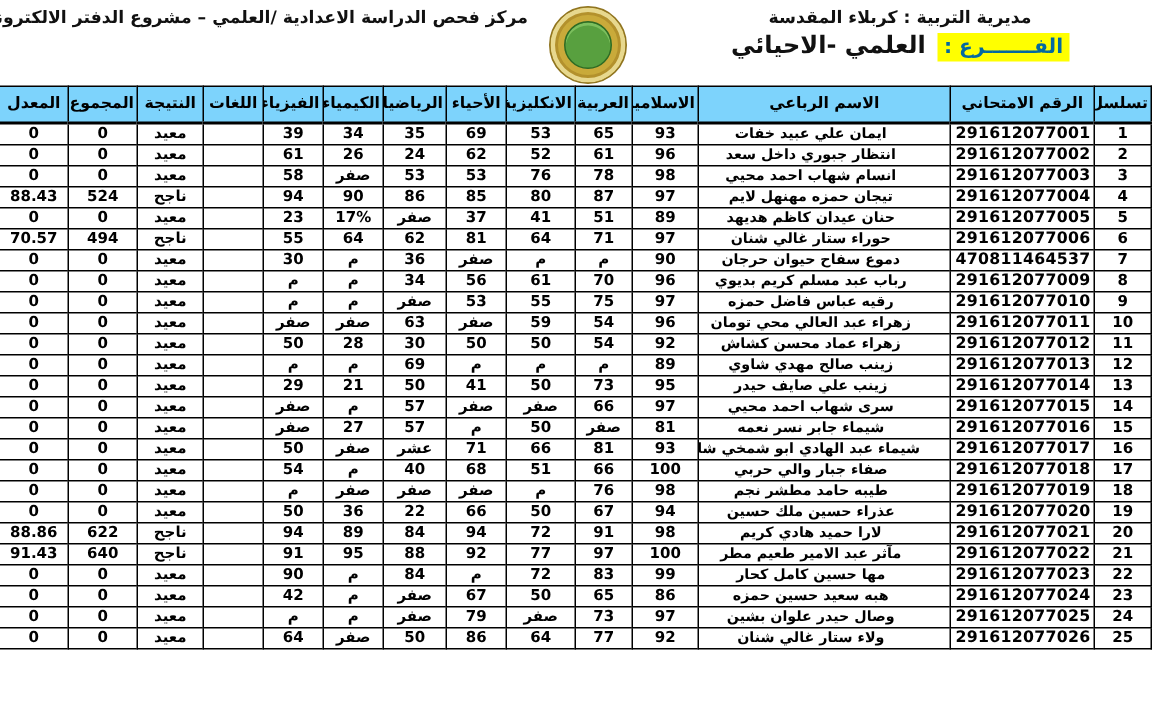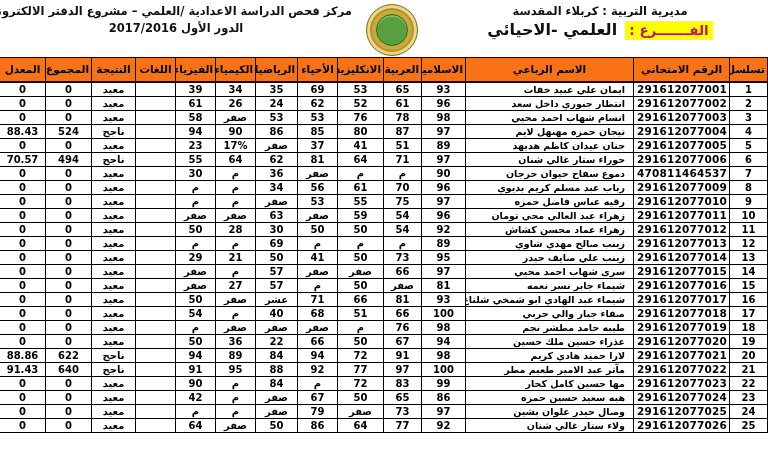--- a/index.html
+++ b/index.html
@@ -14,21 +14,21 @@
   .top-header{
     display:flex;align-items:flex-start;justify-content:space-between;
     height:57px;padding-top:3px;box-sizing:border-box;
   }
   .hdr-block{flex:1 1 auto;text-align:center;font-weight:bold;color:#111;}
   .hdr-block.right{max-width:352px;}
   .hdr-block.left{max-width:352px;}
   .hdr-line{font-size:11.5px;line-height:17px;white-space:nowrap;}
   .branch-line{font-size:12px;line-height:19px;}
   .branch-label{
-    background:#ffff00;padding:0 4px;font-size:13.5px;font-weight:bold;color:#be185d;
+    background:#ffff00;padding:0 4px;font-size:13.5px;font-weight:bold;color:#0369a1;
     display:inline-block;
   }
   .branch-value{font-size:16px;font-weight:bold;margin-right:4px;}
   .round-ltr{direction:ltr;unicode-bidi:isolate;}
 
   
   .logo-wrap{flex:0 0 80px;display:flex;justify-content:center;padding-top:1px;}
   .logo{
     width:50px;height:50px;border-radius:50%;
     background:#c9aa3a;border:1px solid #8f7420;
@@ -44,24 +44,24 @@
   
   table{
     border-collapse:collapse;table-layout:fixed;width:768px;direction:rtl;
     margin:0;
   }
   th,td{
     border:1px solid #000;padding:0 2px;text-align:center;vertical-align:middle;
     font-weight:bold;color:#000;overflow:hidden;white-space:nowrap;box-sizing:border-box;
   }
   thead th{
-    background:#f97316;height:24px;font-size:10.5px;border-bottom:2px solid #000;
+    background:#7dd3fc;height:24px;font-size:10.5px;border-bottom:2px solid #000;
   }
   tbody td{height:14px;font-size:10px;line-height:13px;background:#fff;}
-  td.name-cell{text-align:right;padding-right:8px;font-size:9.5px;}
+  td.name-cell{padding-right:20px;font-size:9.5px;}
   td.exam-cell{font-size:10.5px;letter-spacing:.2px;text-align:right;}
   
   col.c0{width:38px}  col.c1{width:96px}  col.c2{width:168px}
   col.c3{width:44px}  col.c4{width:38px}  col.c5{width:46px}
   col.c6{width:40px}  col.c7{width:42px}  col.c8{width:40px}
   col.c9{width:40px}  col.c10{width:40px} col.c11{width:44px}
   col.c12{width:46px} col.c13{width:46px}
 </style>
 </head>
 <body>
@@ -79,21 +79,20 @@
     </div>
 
     <div class="logo-wrap">
       <div class="logo">
         <div class="logo-inner"></div>
       </div>
     </div>
 
     <div class="hdr-block left">
       <div class="hdr-line">مركز فحص الدراسة الاعدادية /العلمي – مشروع الدفتر الالكتروني</div>
-      <div class="hdr-line round-ltr">الدور الأول 2017/2016</div>
     </div>
 
   </div>
 
   <table>
     <colgroup>
         <col class="c0">
         <col class="c1">
         <col class="c2">
         <col class="c3">

